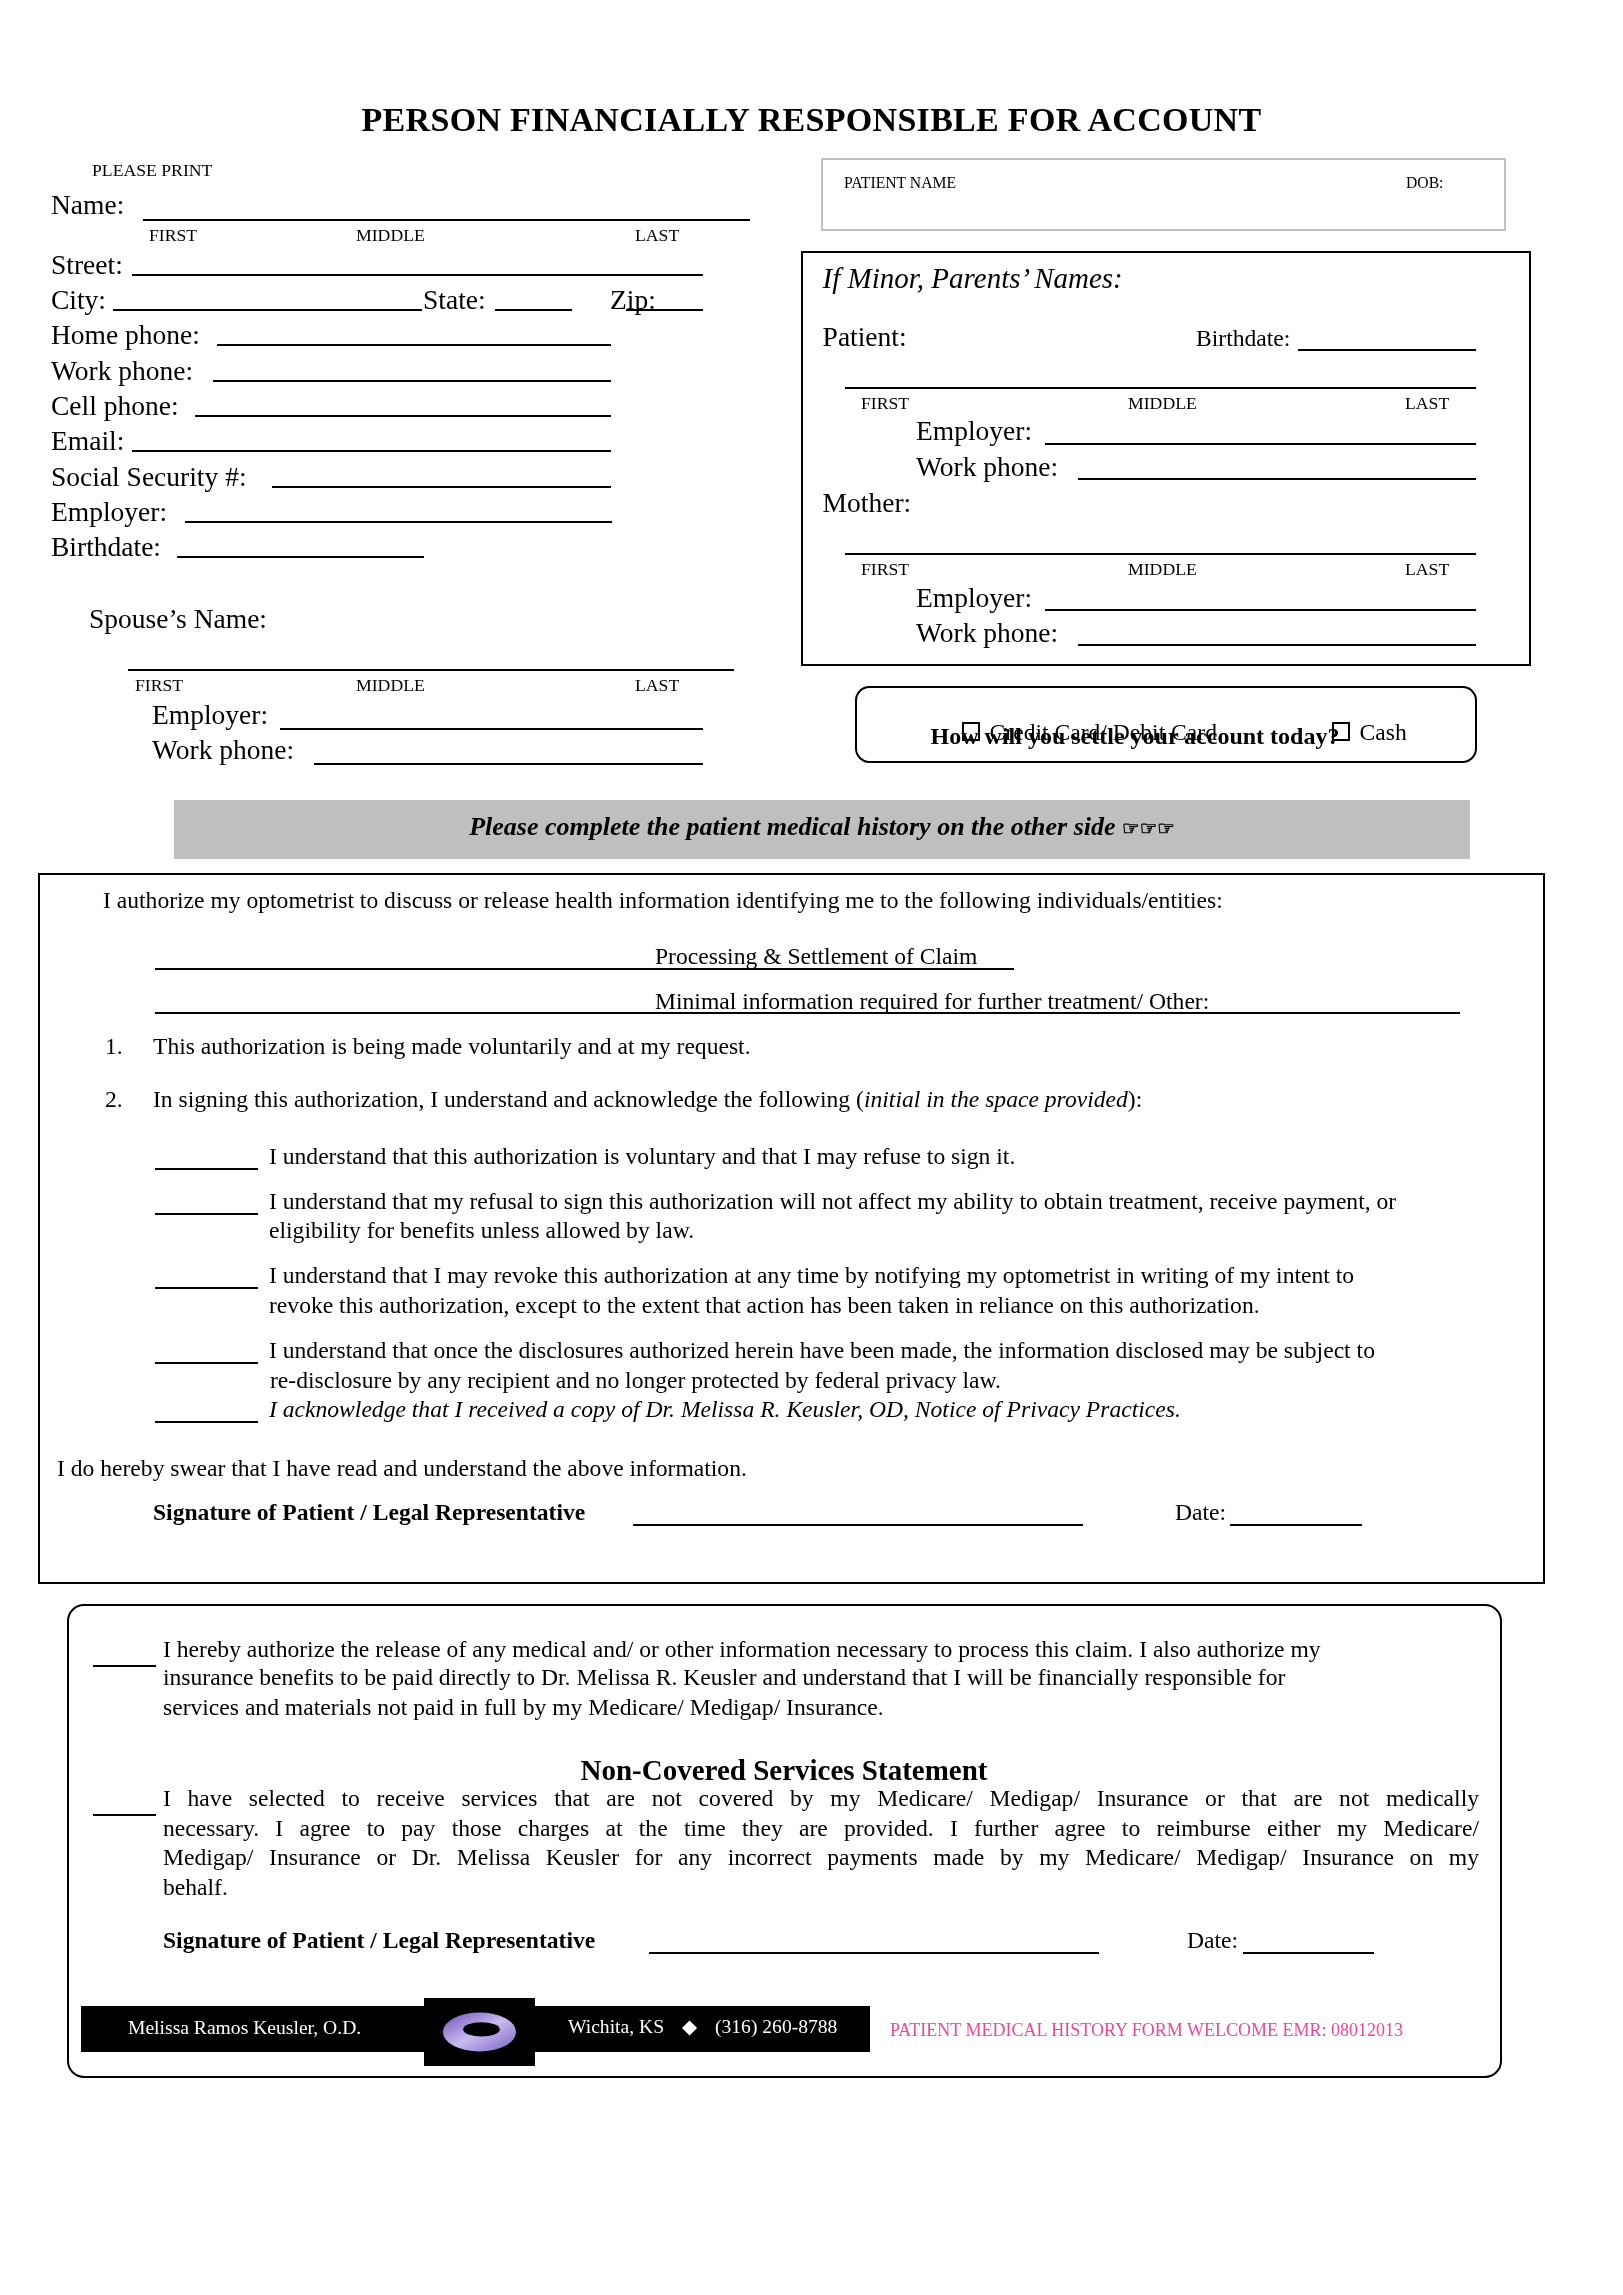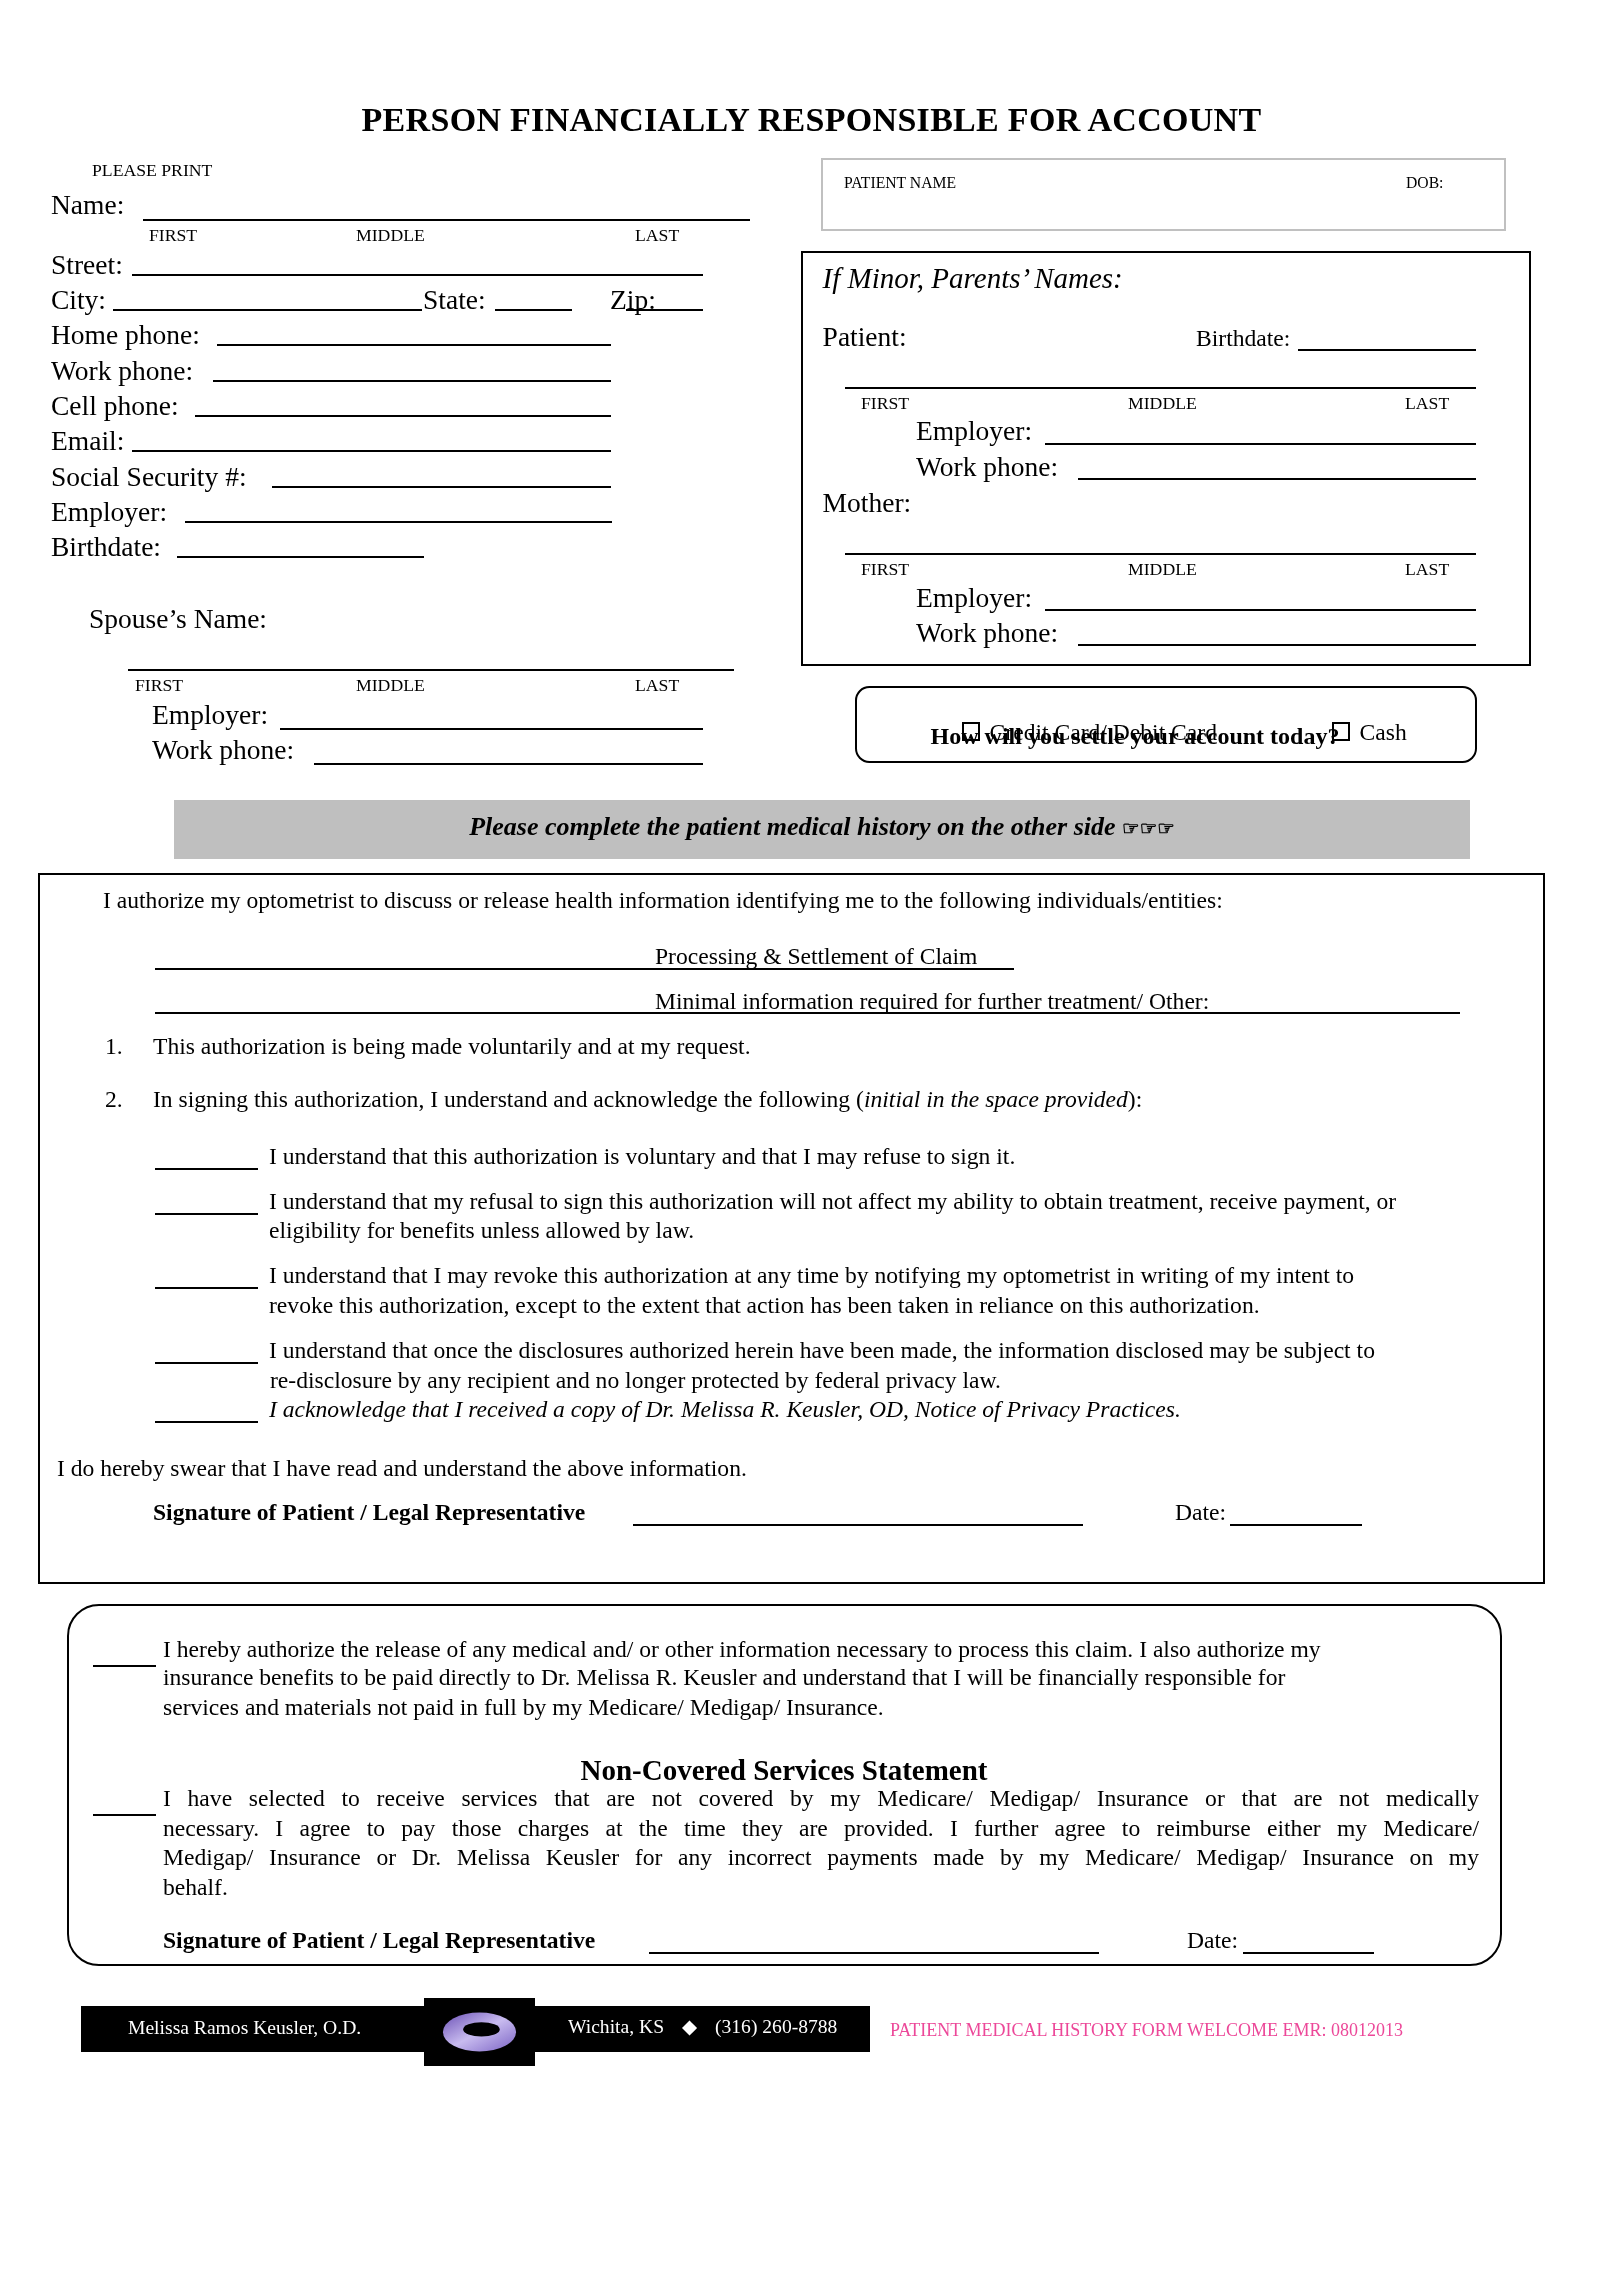--- a/index.html
+++ b/index.html
@@ -134,21 +134,21 @@
   <div class="line thin" style="left:115px;top:546px;width:103px;"></div>
   <div class="abs" style="left:229px;top:521px;font-size:23.6px;font-style:italic;">I acknowledge that I received a copy of Dr. Melissa R. Keusler, OD, Notice of Privacy Practices.</div>
 
   <div class="abs" style="left:17px;top:580px;font-size:23.6px;">I do hereby swear that I have read and understand the above information.</div>
   <div class="abs" style="left:113px;top:624px;font-size:23.6px;font-weight:bold;">Signature of Patient / Legal Representative</div>
   <div class="line" style="left:593px;top:649px;width:450px;"></div>
   <div class="abs" style="left:1135px;top:624px;font-size:23.6px;">Date:</div>
   <div class="line" style="left:1190px;top:649px;width:132px;"></div>
 </div>
 
-<div class="box" style="left:67px;top:1604px;width:1435px;height:362px;border:2.6px solid #000;border-radius:32px;">
+<div class="box" style="left:67px;top:1604px;width:1435px;height:474px;border:2.6px solid #000;border-radius:17px;">
   <div class="line thin" style="left:23.6px;top:59px;width:63px;"></div>
   <div class="abs" style="left:94px;top:29px;font-size:23.6px;line-height:29.5px;">I hereby authorize the release of any medical and/ or other information necessary to process this claim.  I also authorize my</div>
   <div class="abs" style="left:94px;top:58px;font-size:23.6px;">insurance benefits to be paid directly to Dr. Melissa R. Keusler and understand that I will be financially responsible for</div>
   <div class="abs" style="left:94px;top:88px;font-size:23.6px;">services and materials not paid in full by my Medicare/ Medigap/ Insurance.</div>
 
   <div class="abs" style="left:0;width:1430px;text-align:center;top:148px;font-size:29px;font-weight:bold;">Non-Covered Services Statement</div>
   <div class="line thin" style="left:23.6px;top:208px;width:63px;"></div>
   <div class="abs" style="left:94px;top:179px;width:1316px;font-size:23.6px;text-align:justify;text-align-last:justify;white-space:normal;">I have selected to receive services that are not covered by my Medicare/ Medigap/ Insurance or that are not medically</div>
   <div class="abs" style="left:94px;top:209px;width:1316px;font-size:23.6px;text-align:justify;text-align-last:justify;white-space:normal;">necessary.  I agree to pay those charges at the time they are provided.  I further agree to reimburse either my Medicare/</div>
   <div class="abs" style="left:94px;top:238px;width:1316px;font-size:23.6px;text-align:justify;text-align-last:justify;white-space:normal;">Medigap/ Insurance or Dr. Melissa Keusler for any incorrect payments made by my Medicare/ Medigap/ Insurance on my</div>

